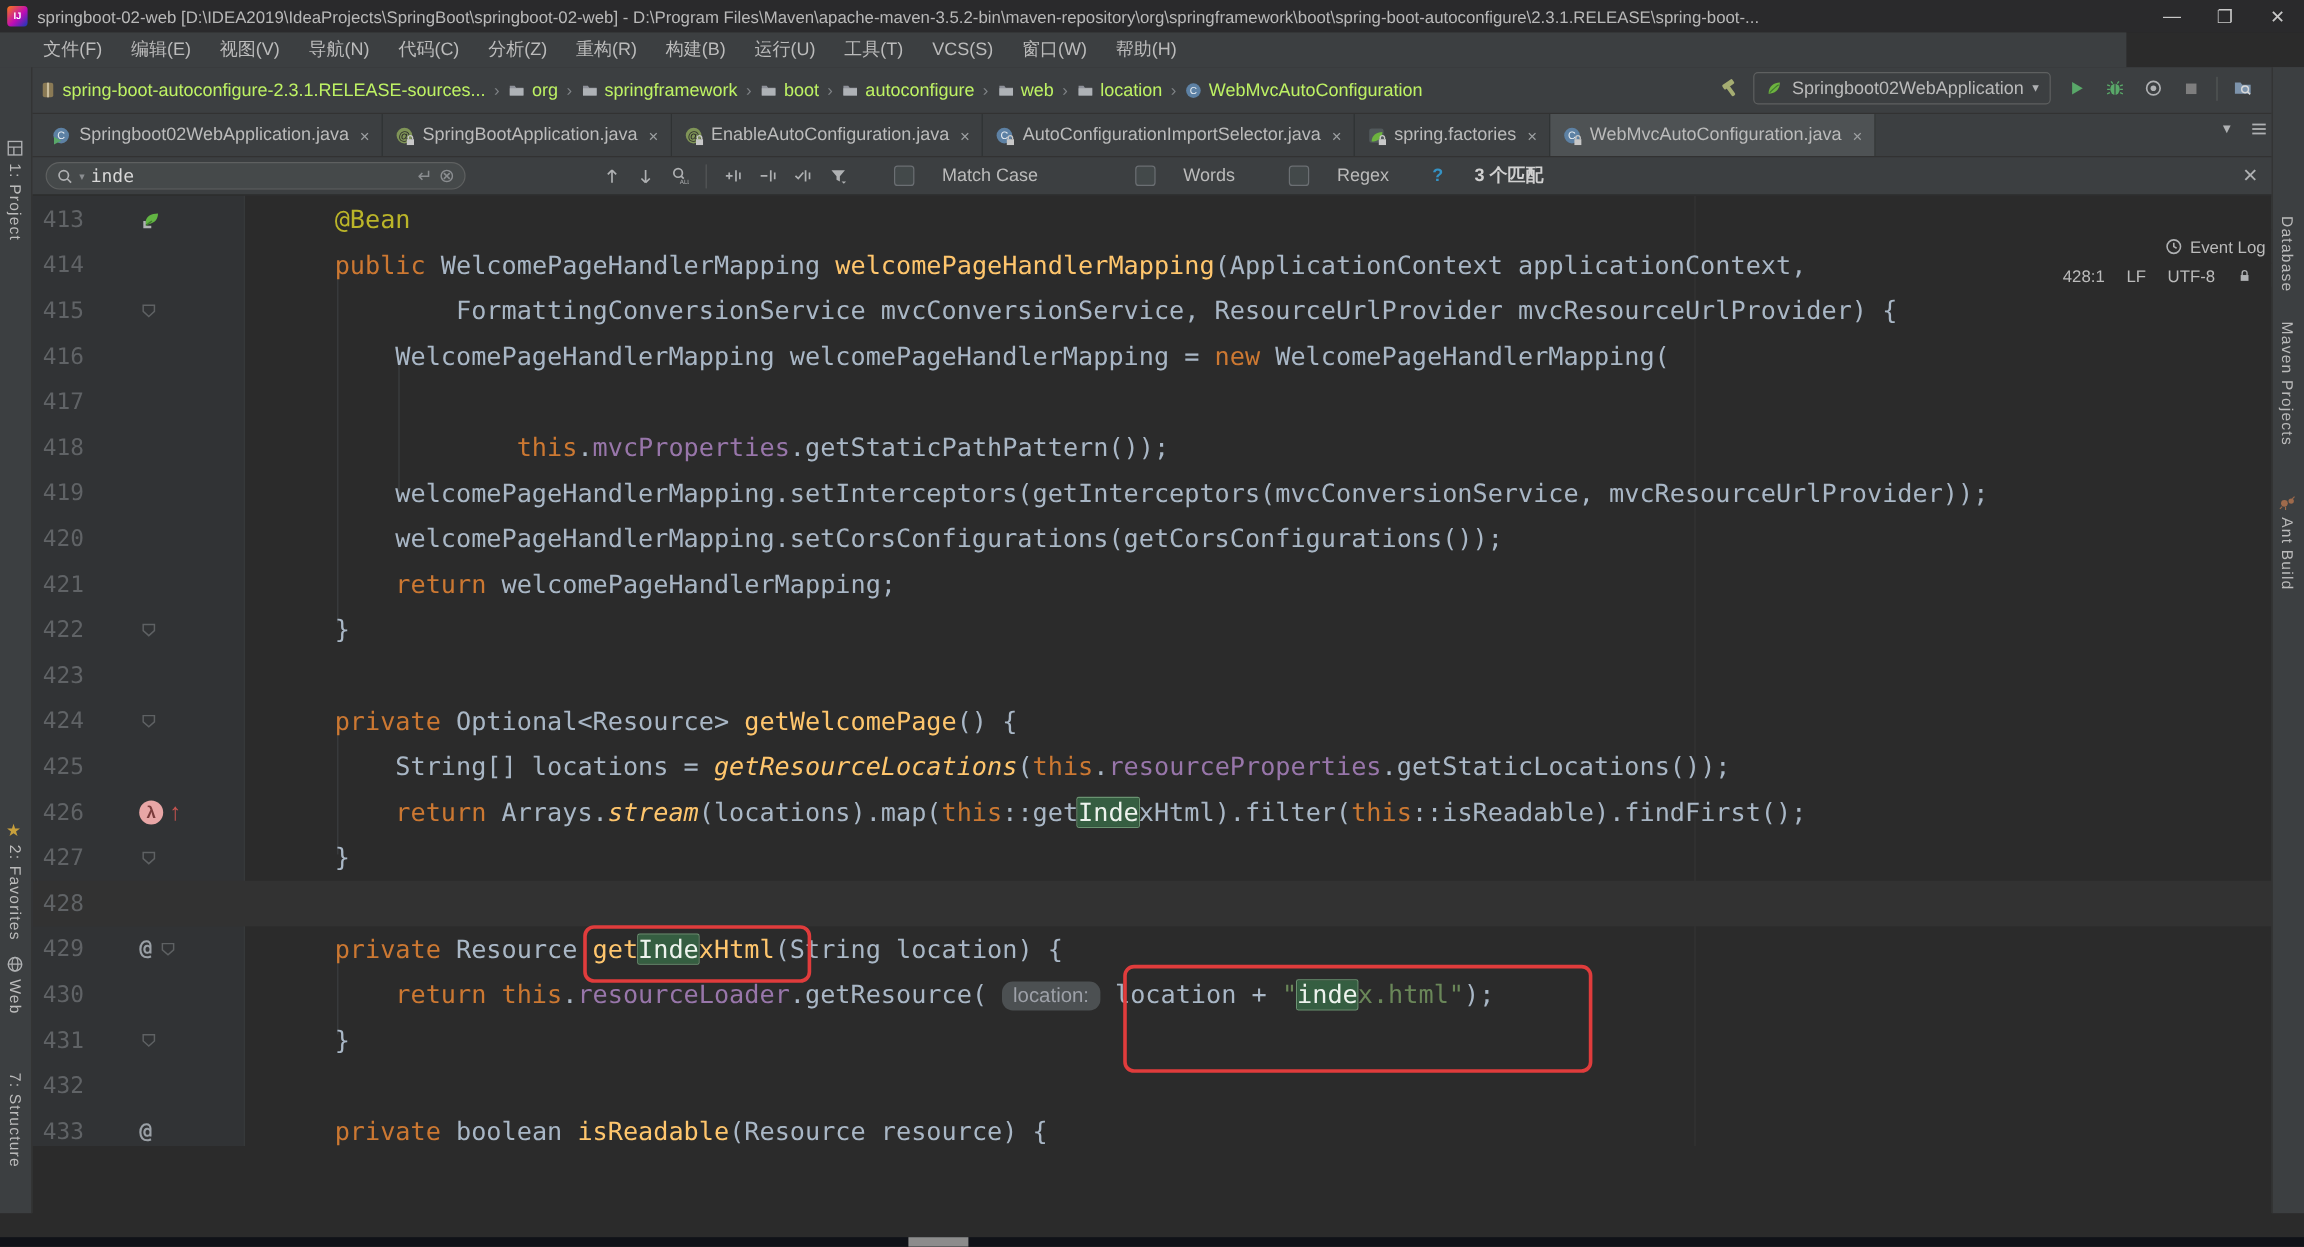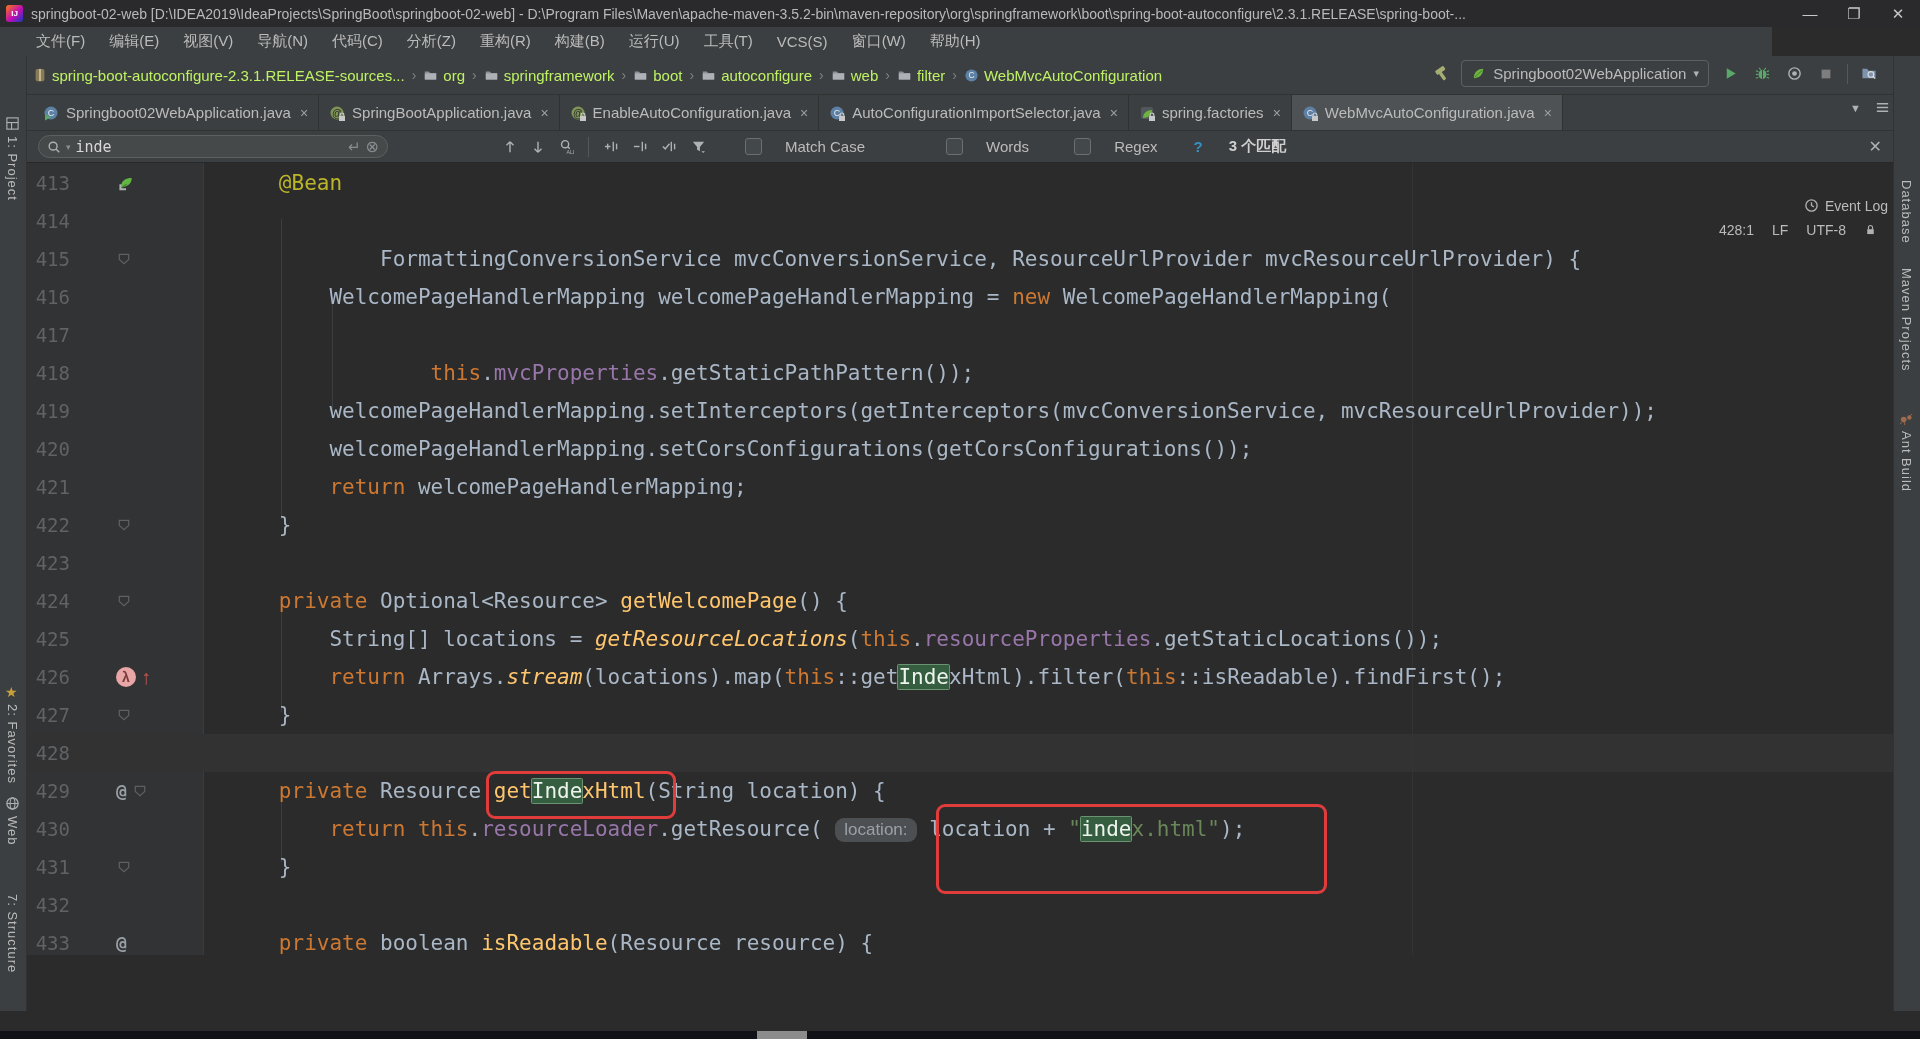--- a/index.html
+++ b/index.html
@@ -178,21 +178,21 @@
         <span>web</span>
       </span>
       <span class="crumb-sep">›</span>
       <span class="crumb">
         <span class="sr-ico">
           <svg width="15" height="13" viewBox="0 0 16 16">
             <path fill="#8E9199" d="M1 3h5l1.5 2H15v8H1z"></path>
             <path fill="#AEB2B6" d="M1 5.5h14V13H1z"></path>
           </svg>
         </span>
-        <span>filter</span>
+        <span>location</span>
       </span>
       <span class="crumb-sep">›</span>
       <span class="crumb">
         <span class="sr-ico">
           <svg width="15" height="15" viewBox="0 0 16 16">
             <circle cx="8" cy="8" r="6.5" fill="#5D81A4"></circle>
             <text x="8" y="11" font-size="9" fill="#E8EDF2" text-anchor="middle" font-family="sans-serif">C</text>
           </svg>
         </span>
         <span>WebMvcAutoConfiguration</span>
@@ -466,20 +466,21 @@
               <path d="M4 11.5 C4 5.5 8.5 3.5 13.5 3.5 C13.5 9 9.5 11.5 4 11.5 Z" fill="#62B543"></path>
               <path d="M9 9 C7 10.5 5.5 11.5 4 13" stroke="#3F7A2F" stroke-width="1" fill="none"></path>
               <path d="M8.5 13.5 H3.5 V9" fill="none" stroke="#AFB1B3" stroke-width="1.8"></path>
             </svg>
           </span>
         </span>
         <span class="ctext"><span class="sg-ann">      @Bean</span></span>
       </div>
       <div class="crow" style="top: 39px; padding-left: 19px;">
         <span class="ln">414</span>
+        <span class="ctext"><span class="sg-kw">      public </span><span class="sg-def">WelcomePageHandlerMapping </span><span class="sg-mth">welcomePageHandlerMapping</span><span class="sg-def">(ApplicationContext applicationContext,</span></span>
       </div>
       <div class="crow" style="top: 77px;">
         <span class="ln">415</span>
         <span class="gicons">
           <span class="sr-ico">
             <svg width="16" height="15" viewBox="0 0 16 16">
               <path d="M3 2.5 H13 V8 L8 12.5 L3 8 Z" fill="none" stroke="#5E6163" stroke-width="1.3"></path>
             </svg>
           </span>
         </span>

